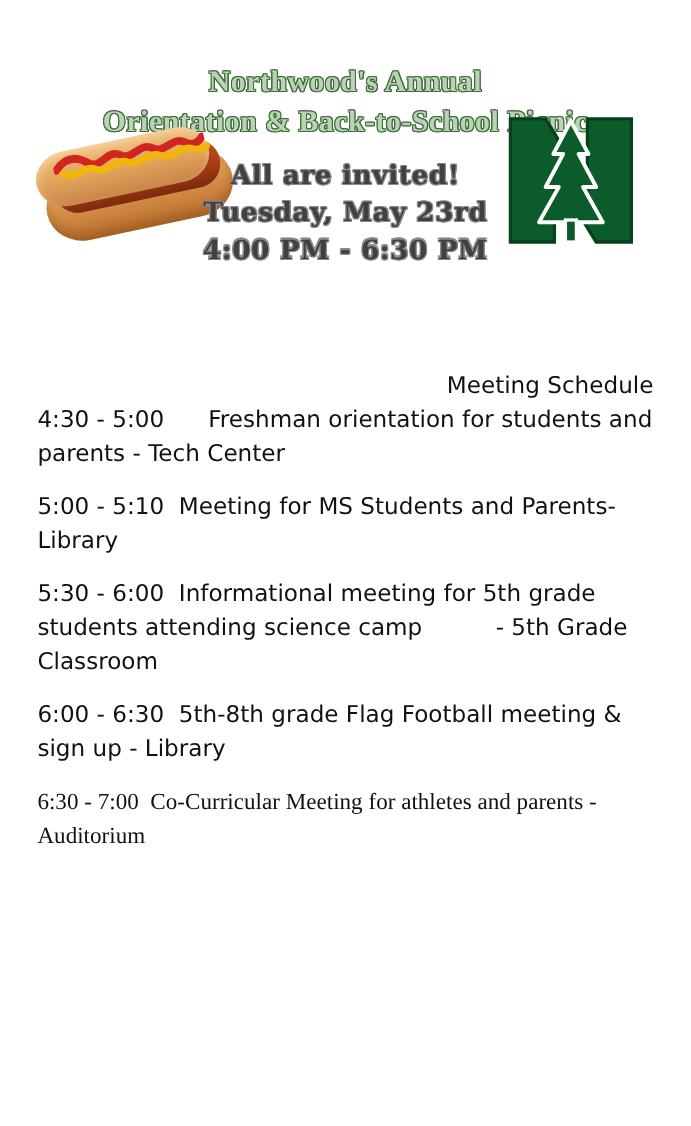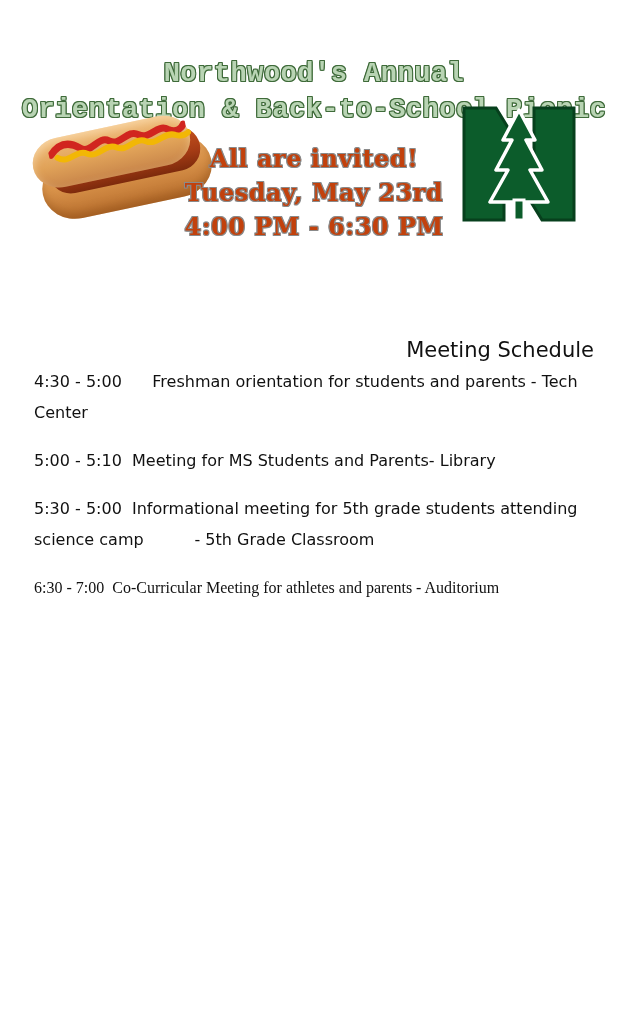--- a/index.html
+++ b/index.html
@@ -15,21 +15,21 @@
     overflow: hidden;
     position: relative;
   }
 
   
   .flyer-header {
     padding-top: 56px;
     text-align: center;
   }
   .title-line {
-    font-family: Liberation Mono, monospace;
+    font-family: Liberation Serif, serif;
     font-weight: bold;
     font-size: 27px;
     line-height: 36px;
     letter-spacing: 0.5px;
     color: #b9d4b4;
     text-shadow:
        1px 0 0 #3f6b3a,
       -1px 0 0 #3f6b3a,
        0 1px 0 #3f6b3a,
        0 -1px 0 #3f6b3a,
@@ -44,21 +44,21 @@
     text-align: center;
     position: relative;
     z-index: 3;
   }
   .subtitle-line {
     font-family: "DejaVu Serif", serif;
     font-weight: bold;
     font-size: 24px;
     line-height: 34px;
     letter-spacing: 0.5px;
-    color: #c2410c;
+    color: #404040;
     text-shadow:
        1px 0 0 #8a8a8a,
       -1px 0 0 #8a8a8a,
        0 1px 0 #8a8a8a,
        0 -1px 0 #8a8a8a,
        1px 1px 0 #8a8a8a,
       -1px -1px 0 #8a8a8a,
        1px -1px 0 #8a8a8a,
       -1px 1px 0 #8a8a8a;
   }
@@ -137,21 +137,21 @@
     margin-top: 92px;
   }
   .schedule-heading {
     text-align: right;
     font-size: 21px;
     line-height: 28px;
     padding-left: 18px;
     margin-bottom: 2px;
   }
   .entry {
-    font-size: 16px;
+    font-size: 21px;
     line-height: 31px;
     margin-bottom: 17px;
     white-space: pre-wrap;
   }
   .entry:last-child { margin-bottom: 0; font-family: Liberation Serif, serif; }
 </style>
 </head>
 <body>
 
 <div class="flyer-header">
@@ -187,15 +187,16 @@
       <path d="M63 14 L47 44 L56 44 L40 74 L52 74 L34 106 L92 106 L74 74 L86 74 L70 44 L79 44 Z" fill="#0c5c2b" stroke="#ffffff" stroke-width="3.5" stroke-linejoin="round"></path>
       <rect x="58" y="104" width="10" height="20" fill="#0c5c2b" stroke="#ffffff" stroke-width="3"></rect>
     </g>
   </svg>
 </div>
 
 <div class="schedule">
   <div class="schedule-heading">Meeting Schedule</div>
   <div class="entry">4:30 - 5:00      Freshman orientation for students and parents - Tech Center</div>
   <div class="entry">5:00 - 5:10  Meeting for MS Students and Parents- Library</div>
-  <div class="entry">5:30 - 5:00  Informational meeting for 5th grade students attending science camp          - 5th Grade Classroom</div>
+  <div class="entry">5:30 - 6:00  Informational meeting for 5th grade students attending science camp          - 5th Grade Classroom</div>
+  <div class="entry">6:00 - 6:30  5th-8th grade Flag Football meeting &amp; sign up - Library</div>
   <div class="entry">6:30 - 7:00  Co-Curricular Meeting for athletes and parents - Auditorium</div>
 </div>
 
 </body></html>

